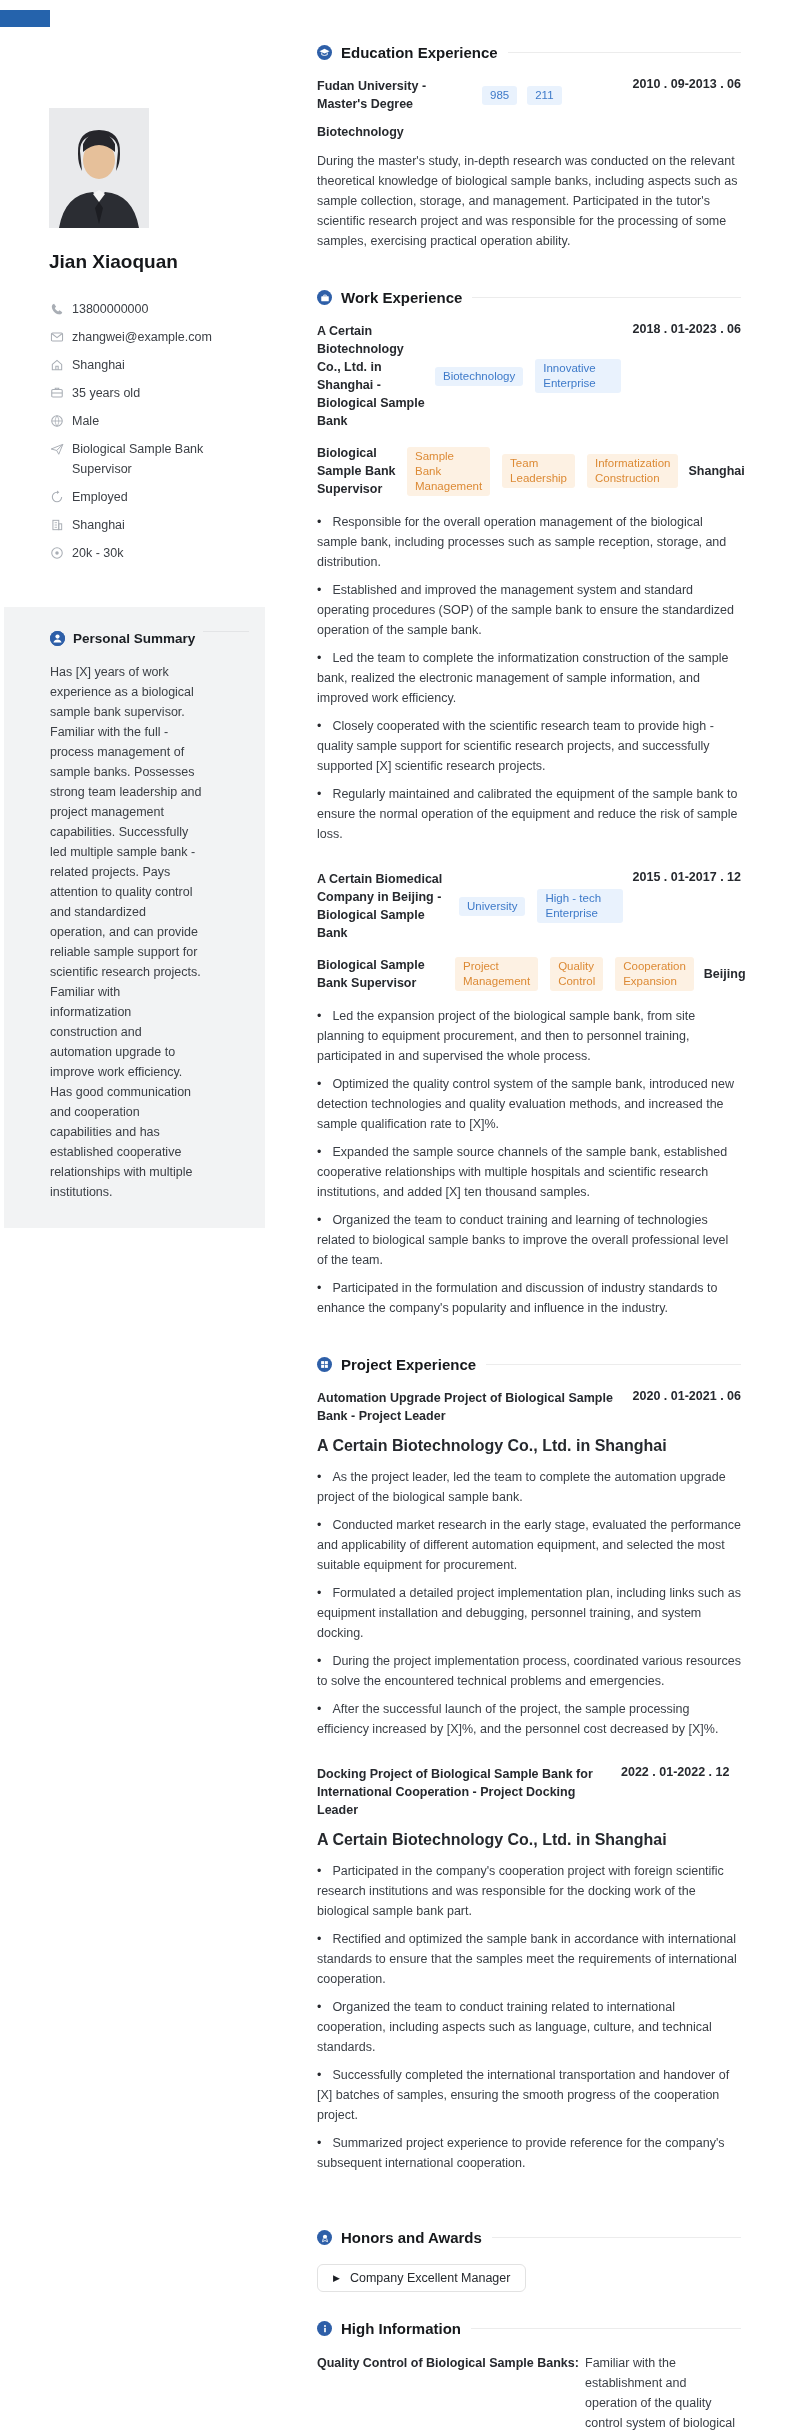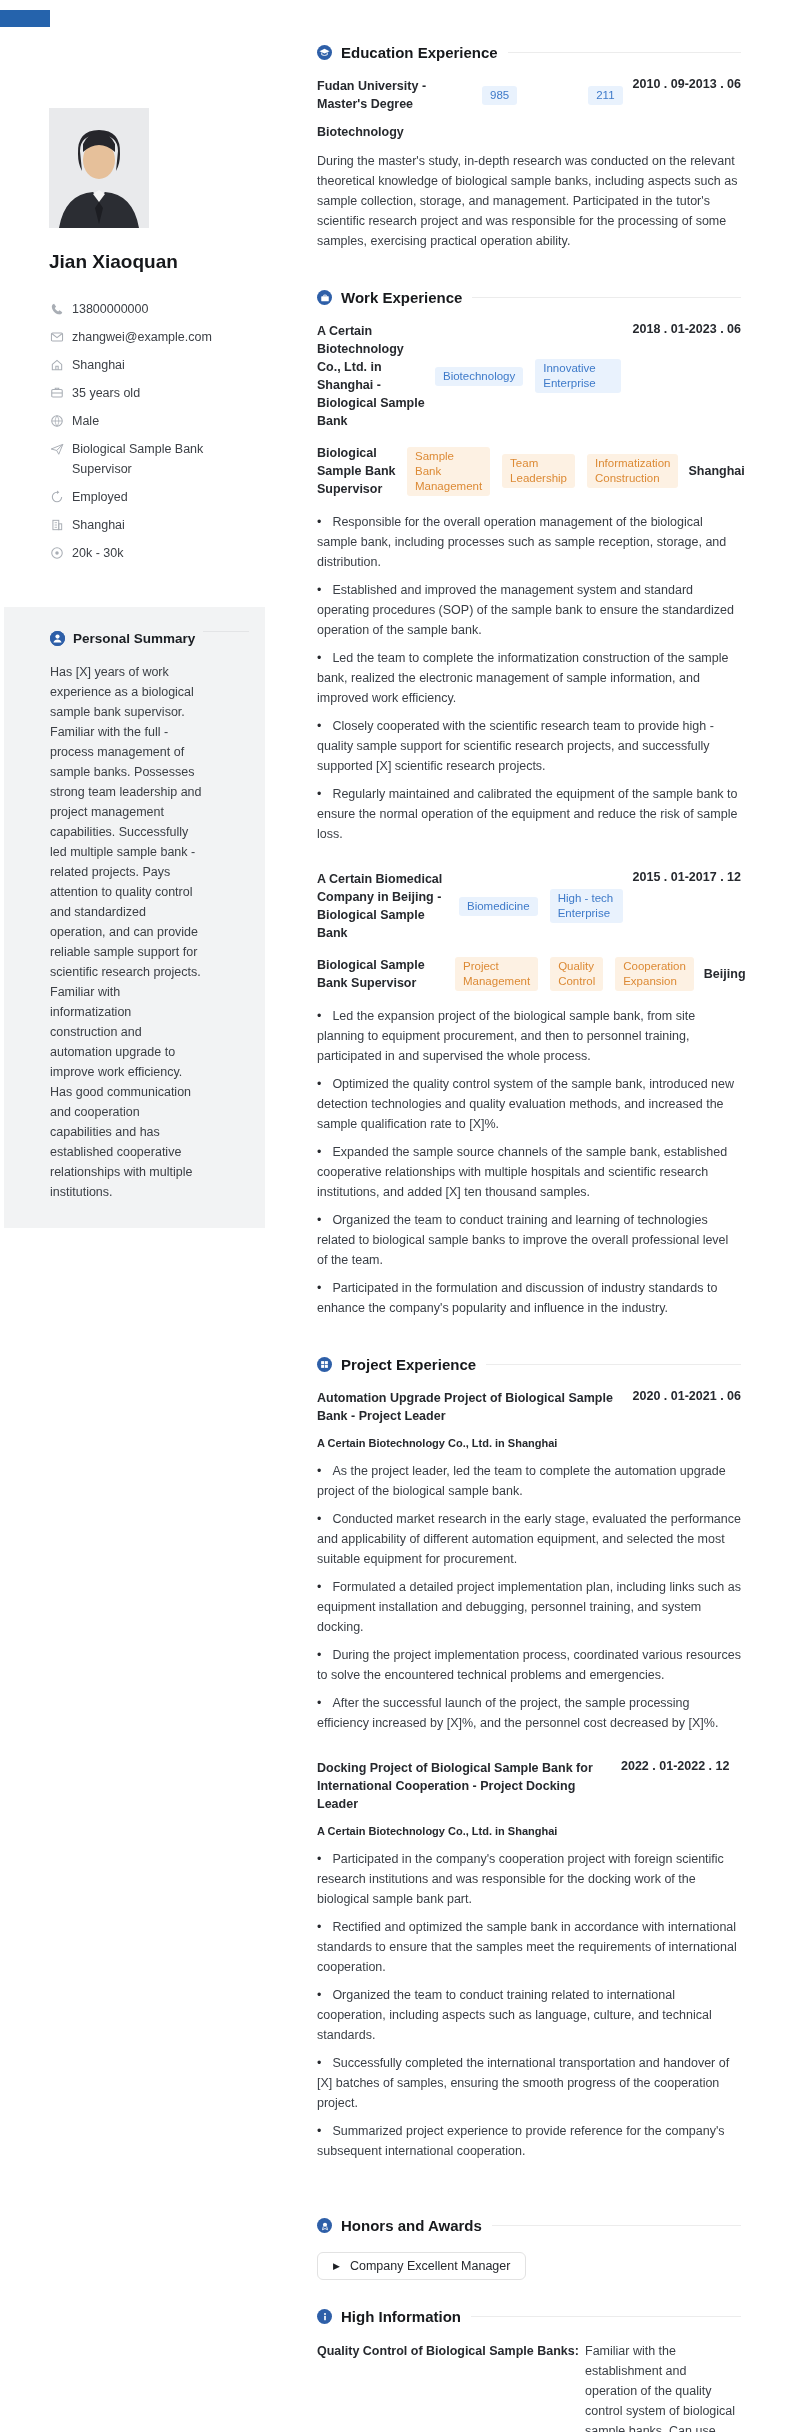--- a/index.html
+++ b/index.html
@@ -43,33 +43,33 @@
   .tag-blue{background:#e9f2fd;color:#3e7ac9;}
   .tag-orange{background:#fdf1e3;color:#dc8a35;}
 
   .row{display:flex;align-items:center;}
   .row .col-left{align-self:flex-start;}
   .row .col-date{align-self:flex-start;margin-left:auto;}
   .tags{display:flex;align-items:center;gap:12px;padding:0 10px;flex-wrap:nowrap;}
   .loc{font-size:12.5px;font-weight:bold;color:#26292e;margin-left:auto;}
 
   .edu-row .col-left{flex:0 0 155px;}
-  .edu-row .tags{flex:1;justify-content:space-between;gap:10px;}
+  .edu-row .tags{flex:1;justify-content:flex-start;gap:10px;}
   .w1r1 .col-left{flex:0 0 108px;}
   .w1r2 .col-left{flex:0 0 80px;}
   .w2r1 .col-left{flex:0 0 132px;}
   .w2r2 .col-left{flex:0 0 128px;}
   .tag-w70{max-width:70px;}
   .tag-w95{max-width:95px;}
   .tag-w105{max-width:105px;}
 
   .proj-head{display:flex;align-items:flex-start;}
   .proj-head .p-title{flex:1;padding-right:14px;font-size:12.5px;font-weight:bold;
                       color:#26292e;line-height:18px;}
-  .proj-company{margin:12px 0 12px;font-size:11px;font-weight:bold;color:#26292e;}
+  .proj-company{margin:12px 0 12px;font-size:16px;font-weight:bold;color:#26292e;}
 
   .chip{display:inline-flex;align-items:center;border:1px solid #e2e2e2;border-radius:6px;
         padding:6px 15px;margin-top:18px;font-size:12.5px;color:#26292e;}
   .chip-arrow{font-size:9px;margin-right:10px;color:#1b1e23;}
 
   .other-row{display:flex;align-items:flex-start;margin-top:16px;}
   .other-label{flex:0 0 268px;font-size:12.5px;font-weight:bold;color:#26292e;line-height:20px;}
   .other-value{width:152px;font-size:12.5px;line-height:20px;color:#3a3f46;}
 
   .mt-sec{margin-top:38px;}
@@ -240,21 +240,21 @@
           <p class="bullet">Led the team to complete the informatization construction of the sample bank, realized the electronic management of sample information, and improved work efficiency.</p>
           <p class="bullet">Closely cooperated with the scientific research team to provide high - quality sample support for scientific research projects, and successfully supported [X] scientific research projects.</p>
           <p class="bullet">Regularly maintained and calibrated the equipment of the sample bank to ensure the normal operation of the equipment and reduce the risk of sample loss.</p>
         </div>
       </div>
 
       <div class="entry">
         <div class="row w2r1">
           <div class="col-left bold-line">A Certain Biomedical Company in Beijing - Biological Sample Bank</div>
           <div class="tags">
-            <span class="tag tag-blue">Biomedicine</span>
+            <span class="tag tag-blue">University</span>
             <span class="tag tag-blue tag-w70">High - tech Enterprise</span>
           </div>
           <div class="col-date date">2015 . 01-2017 . 12</div>
         </div>
         <div class="row w2r2" style="margin-top:14px;">
           <div class="col-left bold-line">Biological Sample Bank Supervisor</div>
           <div class="tags">
             <span class="tag tag-orange tag-w95">Project Management</span>
             <span class="tag tag-orange tag-w70">Quality Control</span>
             <span class="tag tag-orange tag-w95">Cooperation Expansion</span>

